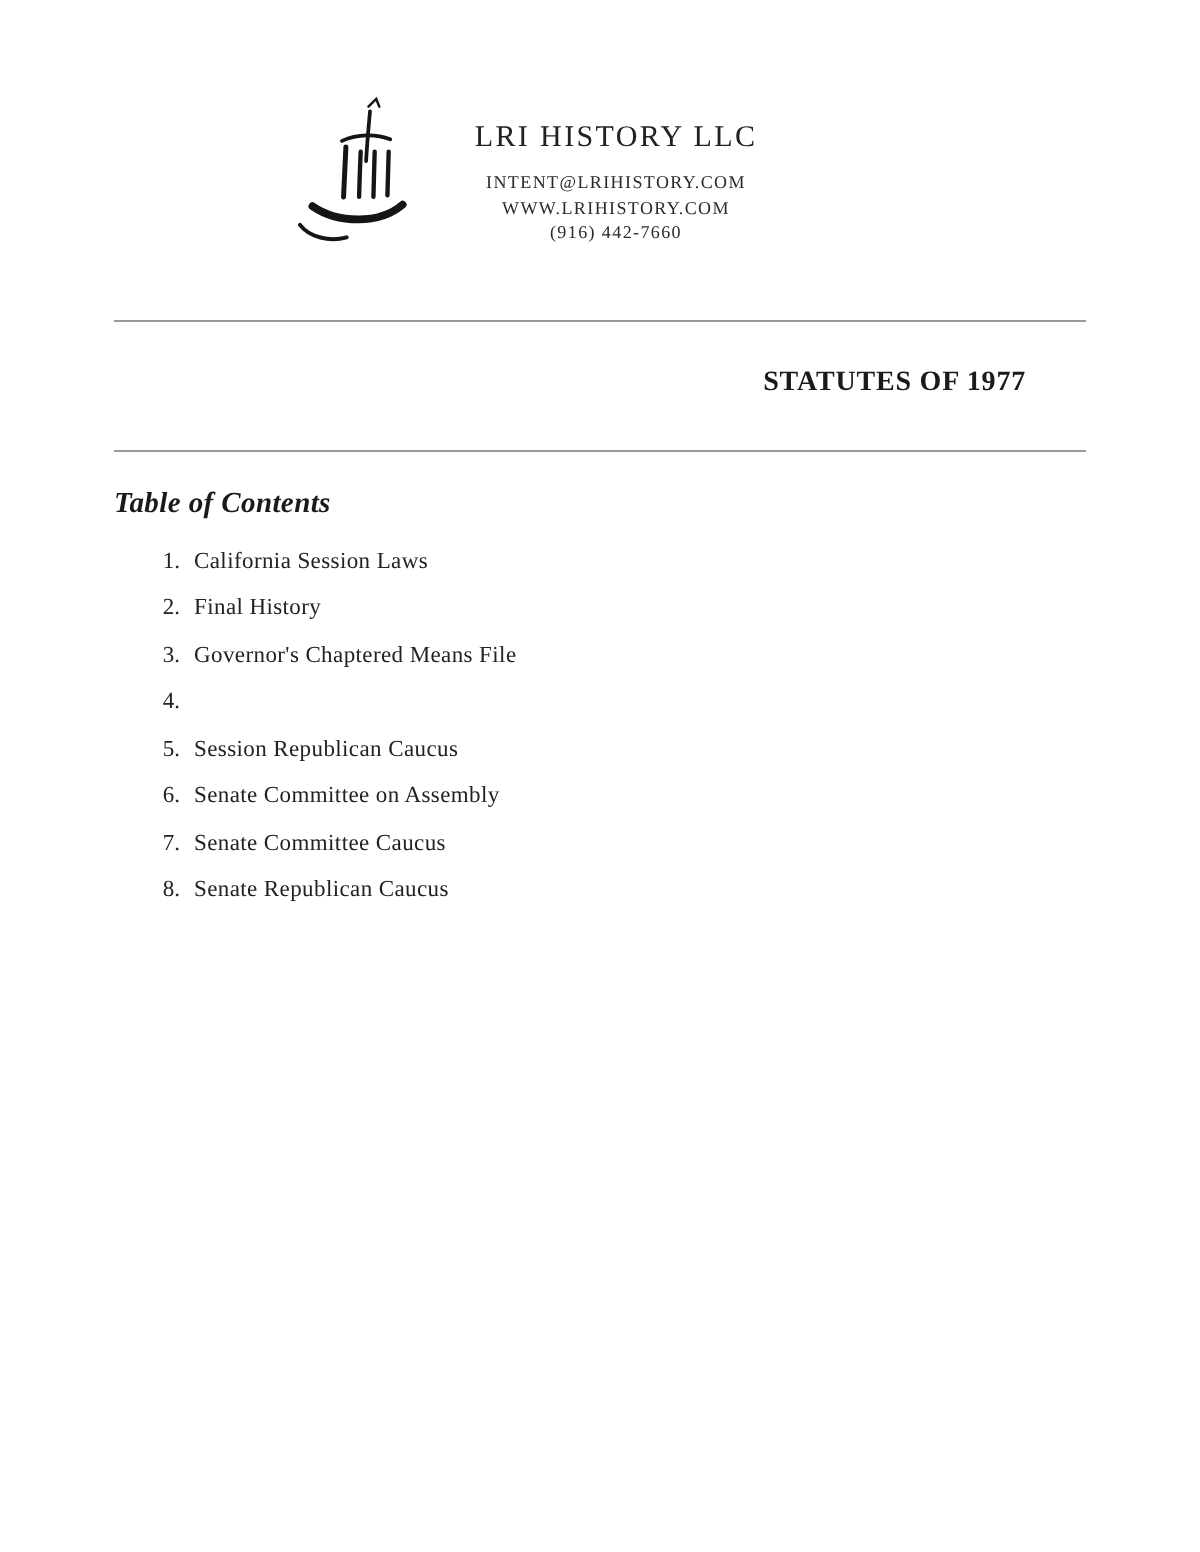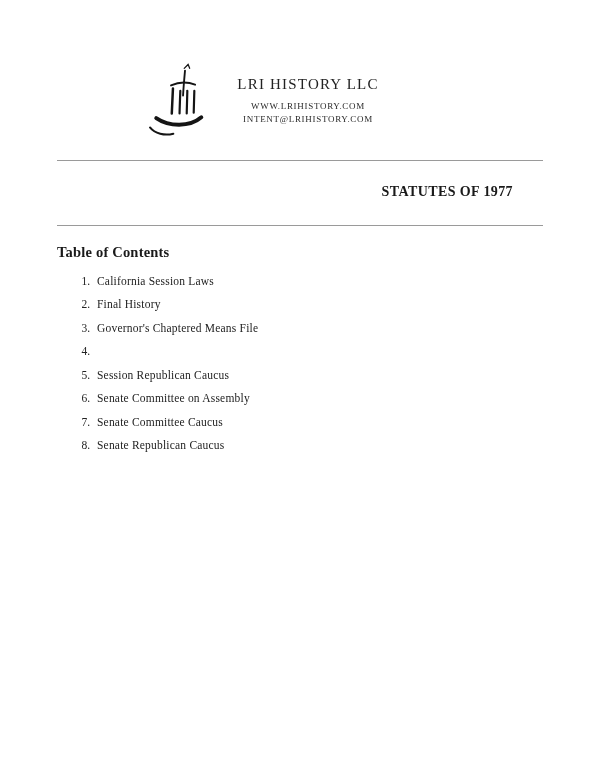--- a/index.html
+++ b/index.html
@@ -15,21 +15,21 @@
     position: relative;
     width: 600px;
     height: 776px;
     background: #ffffff;
   }
 
   
   .letterhead {
     display: flex;
     align-items: flex-start;
-    padding-top: 62px;
+    padding-top: 47px;
     padding-left: 143px;
     gap: 20px;
     height: 140px;
   }
   .logo {
     width: 70px;
     height: 78px;
     flex: 0 0 auto;
   }
   .letterhead-text {
@@ -75,20 +75,21 @@
   
   .toc {
     margin: 0 57px;
   }
   .toc-heading {
     margin-top: 18px;
     font-size: 14.5px;
     font-weight: bold;
     color: #1a1a1a;
     letter-spacing: 0.2px;
+    font-style: italic;
   }
   .toc-list {
     margin-top: 14px;
     padding-left: 15px;
   }
   .toc-row {
     display: flex;
     align-items: baseline;
     height: 23.5px;
     font-size: 11.5px;
@@ -120,22 +121,23 @@
           <path d="M48 37 C47.6 47 47.2 57 47 66" stroke-width="2.8"></path>
           <path d="M57 37 C56.7 47 56.4 57 56.2 66" stroke-width="2.8"></path>
           <path d="M66 37 C65.7 47 65.4 56 65.2 65" stroke-width="2.8"></path>
           <path d="M17 72 C33 83 60 84 75 71" stroke-width="5"></path>
           <path d="M9 84 C15 92 28 95 39 92" stroke-width="2.6"></path>
         </g>
       </svg>
     </div>
     <div class="letterhead-text">
       <div class="company">LRI HISTORY LLC</div>
+      <div class="contact">INTENT@LRIHISTORY.COM</div>
       <div class="contact">WWW.LRIHISTORY.COM</div>
-      <div class="contact">INTENT@LRIHISTORY.COM</div>
+      <div class="contact">(916) 442-7660</div>
     </div>
   </header>
 
   <hr class="rule rule-top">
 
   <section class="title-block">
     <div>STATUTES OF 1977</div>
   </section>
 
   <hr class="rule rule-mid">

